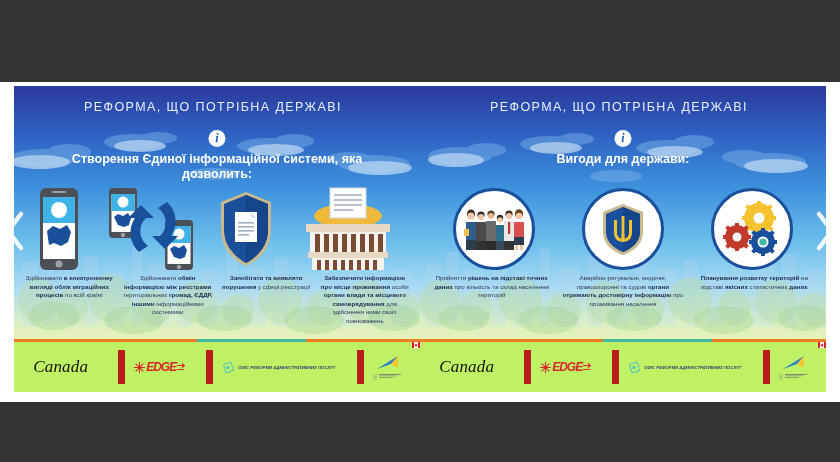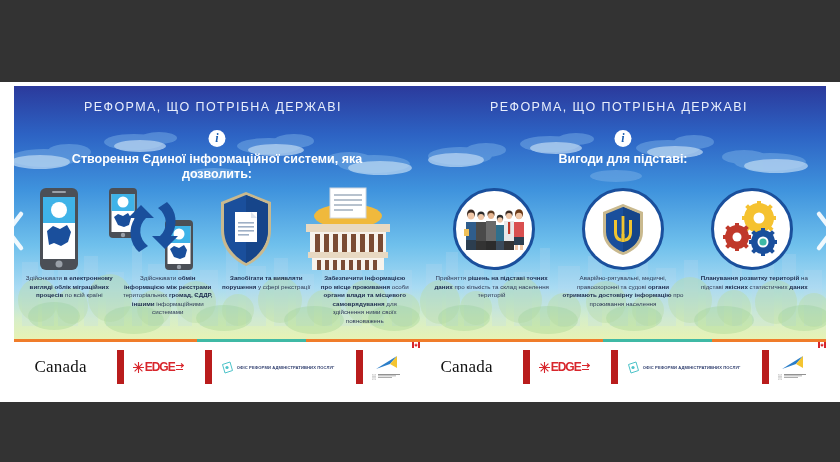--- a/index.html
+++ b/index.html
@@ -114,22 +114,22 @@
     position: absolute; bottom: 50px; left: 0; right: 0; height: 3px;
     display: flex; z-index: 7;
   }
   .strip .s1 { flex: 0 0 45%; background: #f07c2a; }
   .strip .s2 { flex: 0 0 27%; background: #3fb9a5; }
   .strip .s3 { flex: 1 1 auto; background: #f07c2a; }
 
   
   .footer {
     position: absolute; bottom: 0; left: 0; right: 0; height: 50px;
-    background: #ffffff; z-index: 7;
-    display: flex; align-items: center; justify-content: center; gap: 12px;
+    background: #bef264; z-index: 7;
+    display: flex; align-items: center; justify-content: center; gap: 12px; font-style: italic;
   }
   .logo { display: flex; align-items: center; justify-content: center; height: 34px; padding: 0 9px; }
   .logo + .logo { border-left: 7px solid #b91c1c; }
 
   .canada-wordmark {
     font-family: "Liberation Serif", serif;
     font-size: 17px; color: #111; letter-spacing: .2px;
     position: relative; padding-right: 9px; white-space: nowrap;
   }
   .canada-flag {
@@ -459,21 +459,21 @@
             <ellipse cx="44" cy="82" rx="26" ry="13"></ellipse>
               <ellipse cx="128" cy="84" rx="30" ry="14"></ellipse>
             <ellipse cx="214" cy="82" rx="28" ry="13"></ellipse>
               <ellipse cx="304" cy="84" rx="30" ry="14"></ellipse>
             <ellipse cx="384" cy="82" rx="26" ry="13"></ellipse>
           </g>
         </svg>
 
         <div class="slide-title">РЕФОРМА, ЩО ПОТРІБНА ДЕРЖАВІ</div>
         <div class="info-badge">i</div>
-        <div class="slide-sub">Вигоди для підставі:</div>
+        <div class="slide-sub">Вигоди для держави:</div>
 
         <div class="icons-row circles">
 
           <div class="icon-cell">
             <div class="circle-icon">
               <svg width="62" height="48" viewBox="0 0 62 48">
                 <g>
                   <ellipse cx="8" cy="9" rx="4" ry="4.6" fill="#3b2a22"></ellipse>
                   <circle cx="8" cy="11" r="3.4" fill="#f0c7a8"></circle>
                   <path d="M3 17 h10 v18 h-10 z" fill="#2f5d8c"></path>

